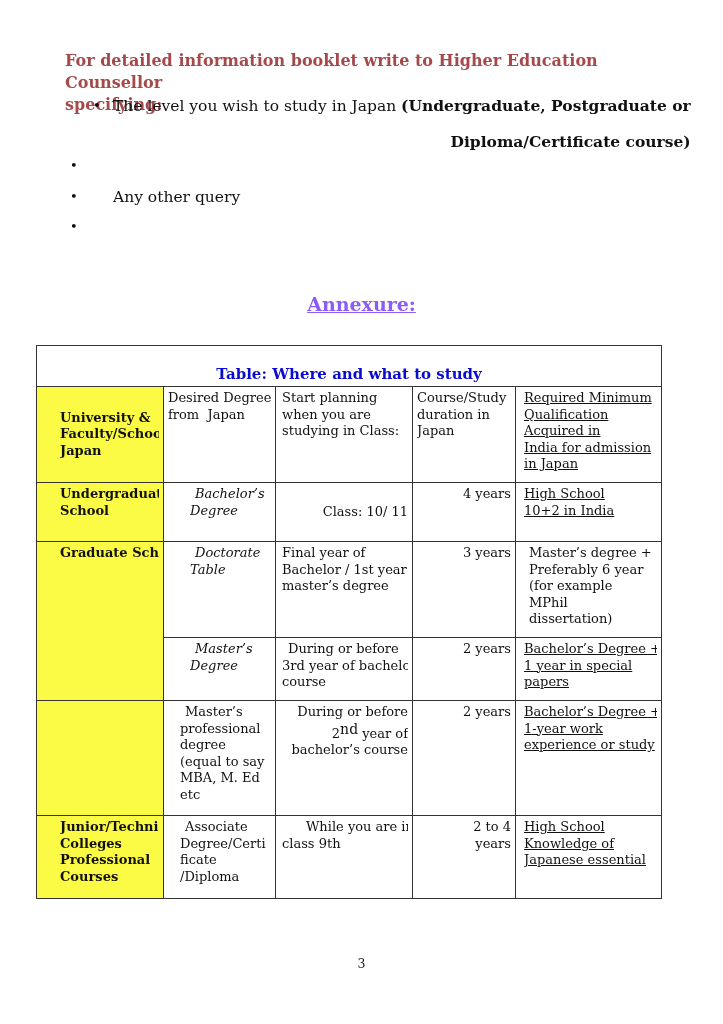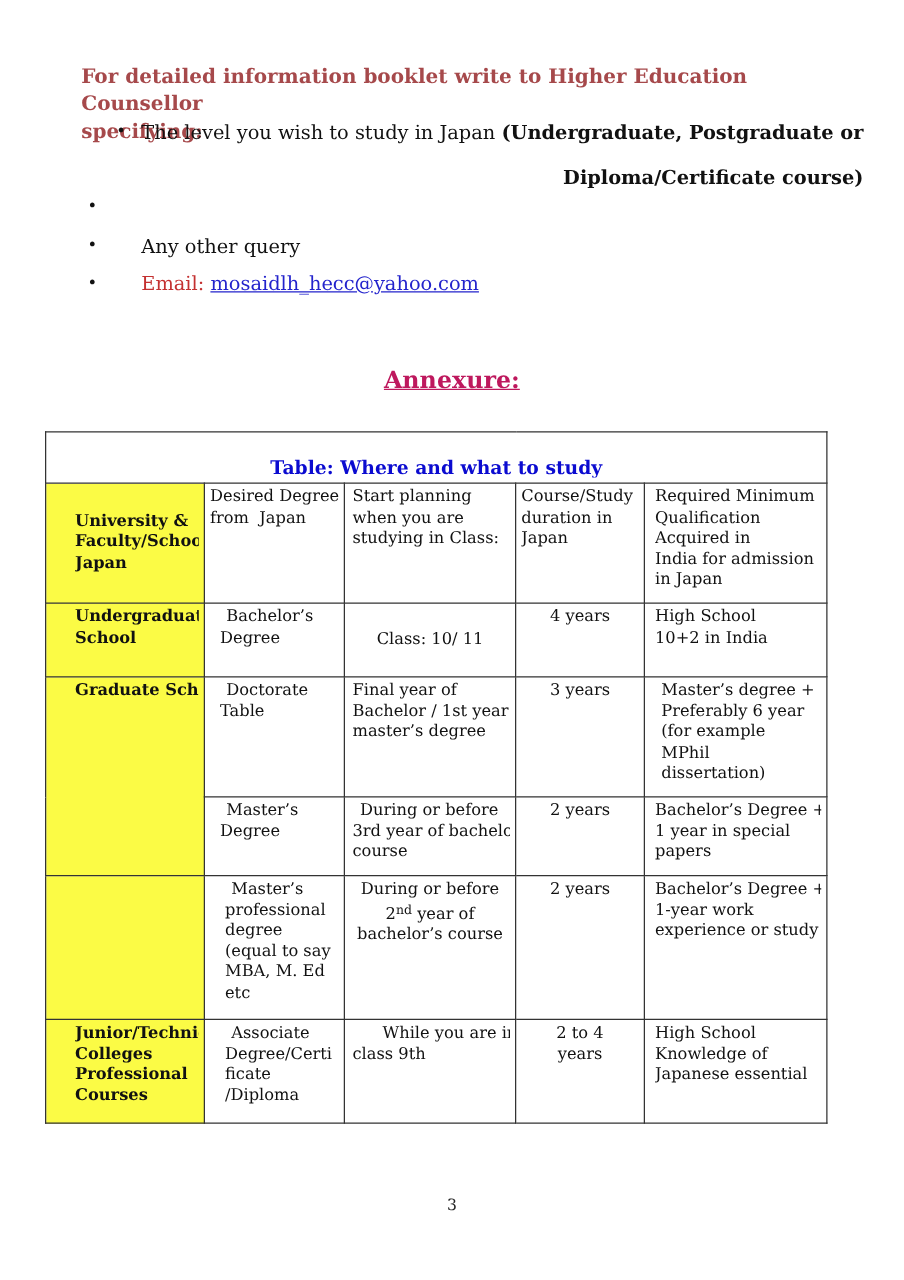--- a/index.html
+++ b/index.html
@@ -23,50 +23,50 @@
   .b2 { left:70px; top:155px; width:600px; }
   .b3 { left:70px; top:186px; width:600px; }
   .b4 { left:70px; top:216px; width:600px; }
   .b2 .marker, .b3 .marker, .b4 .marker { width:43px; }
   .bold { font-weight:bold; white-space:pre-line; }
   .email-label { color:#C43131; }
   .email-link { color:#2323CC; text-decoration:underline; cursor:pointer; }
 
   
   .annexure { position:absolute; top:293px; left:0; width:723px; text-align:center; }
-  .annexure span { font-size:19px; font-weight:600; text-decoration:underline; color:#be185d; }
+  .annexure span { font-size:19px; font-weight:600; text-decoration:underline; color:#8b5cf6; }
 
   
   .study-table {
     position:absolute; left:36px; top:345px; width:625px;
     border-collapse:collapse; table-layout:fixed;
     font-size:13px; line-height:16.5px; color:#111;
   }
   .study-table td { border:1px solid #333; vertical-align:top; padding:3px 4px; }
   .cw { overflow:hidden; white-space:pre; }
   .h-title  { height:41px;padding-left:24px; }
   .h-header { height:96px; }
   .h-r2 { height:59px;margin-left:32px; }
   .h-r3 { height:96px; }
   .h-r4 { height:63px; }
   .h-r5 { height:115px; }
   .h-r6 { height:83px; }
   td.title-cell { text-align:center; vertical-align:bottom; padding-bottom:4px;
                   color:#0B0BD0; font-weight:bold; font-size:15px; }
   td.yellow { background:#FBFB45; font-weight:bold; padding-left:23px; }
   td.vmid { vertical-align:middle; }
-  td.t-center { text-align:center; }
-  td.col2x { padding-left:12px; text-indent:5px; }
+  td.t-center { text-align:right; }
+  td.col2x { padding-left:26px; text-indent:5px;font-style:italic; }
   td.col2n { padding-left:16px; text-indent:5px; }
   td.col3  { padding-left:6px; }
   td.ind6  { text-indent:6px; }
   td.ind24 { text-indent:24px; }
-  td.col5  { padding-left:8px; }
+  td.col5  { padding-left:8px;text-decoration:underline; }
   td.col5b { padding-left:13px; }
-  sup { font-size:10px; vertical-align:4px; }
+  sup { font-size:14px; vertical-align:4px; }
 
   .page-number { position:absolute; top:956px; left:0; width:723px;
                  text-align:center; font-size:12.5px; color:#222; }
 </style>
 </head>
 <body>
 
 <div class="page">
 
   <div class="intro-heading">For detailed information booklet write to Higher Education Counsellor
@@ -82,21 +82,20 @@
     <span class="marker">•</span>
   </div>
 
   <div class="bullet b3">
     <span class="marker">•</span>
     <span class="text">Any other query</span>
   </div>
 
   <div class="bullet b4">
     <span class="marker">•</span>
-    <span class="text"><span class="email-label">Email:</span><span> </span><a class="email-link">mosaidlh_hecc@yahoo.com</a></span>
   </div>
 
   <div class="annexure">
     <span>Annexure:</span>
   </div>
 
   <table class="study-table">
     <colgroup>
       <col style="width:127px">
         <col style="width:112px">

